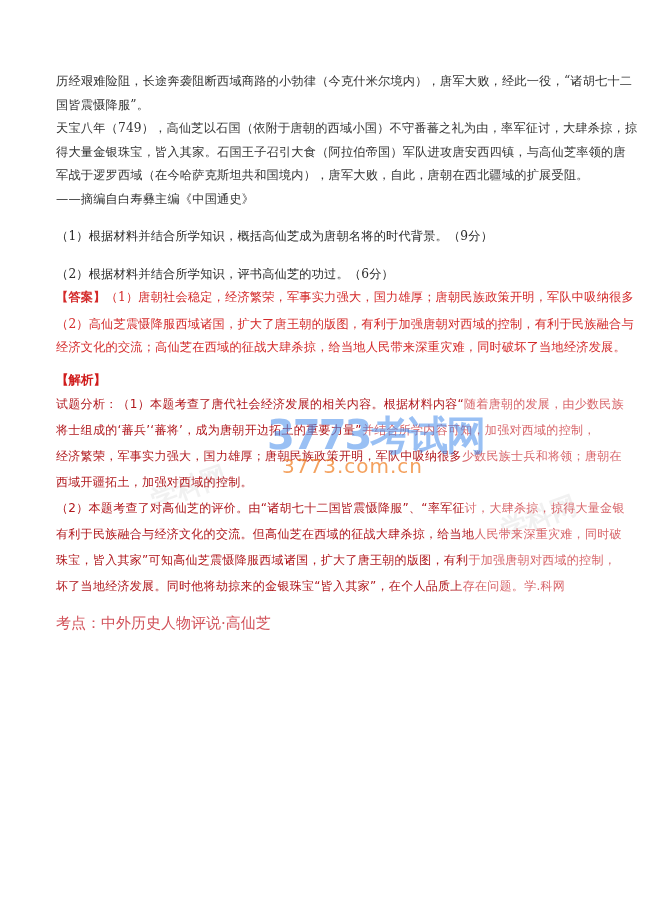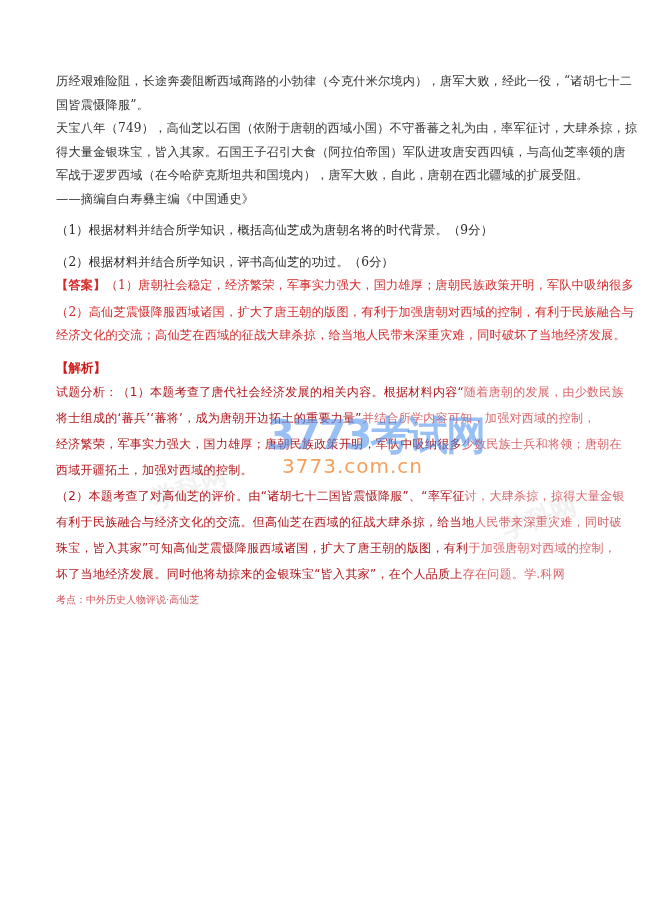--- a/index.html
+++ b/index.html
@@ -22,21 +22,21 @@
     }
     .line {
       font-size: 12.2px;
       line-height: 23.5px;
       color: #2a2a2a;
       white-space: nowrap;
       letter-spacing: 0.2px;
     }
     .material .line { color: #333333; }
     .source { margin-top: 0px; }
-    .q { margin-top: 8px; }
+    .q { margin-top: 14px; }
     .answer { color: #d42a2a; }
     .answer .line { color: #d42a2a; }
     .answer-tag { color: #d42a2a; font-weight: bold; }
     .analysis-title {
       color: #d01c1c;
       font-weight: bold;
       font-family: "DejaVu Sans", "Liberation Sans", sans-serif;
       font-size: 12.5px;
       margin-top: 9px;
       line-height: 22px;
@@ -44,23 +44,23 @@
     .analysis .line {
       font-family: "DejaVu Sans", "Liberation Sans", sans-serif;
       font-size: 12px;
       line-height: 26px;
       letter-spacing: 0.3px;
     }
     .dark { color: #b0171c; }
     .light { color: #d8656a; }
     .kaodian {
       color: #d2525a;
-      font-size: 10px;
+      font-size: 15px;
       line-height: 24px;
-      margin-top: 1px;
+      margin-top: 12px;
     }
     .spacer-a { height: 3px; }
 
     
     .wm-main {
       position: absolute;
       left: 267px;
       top: 415px;
       font-family: "DejaVu Sans", "Liberation Sans", sans-serif;
       font-size: 40px;

